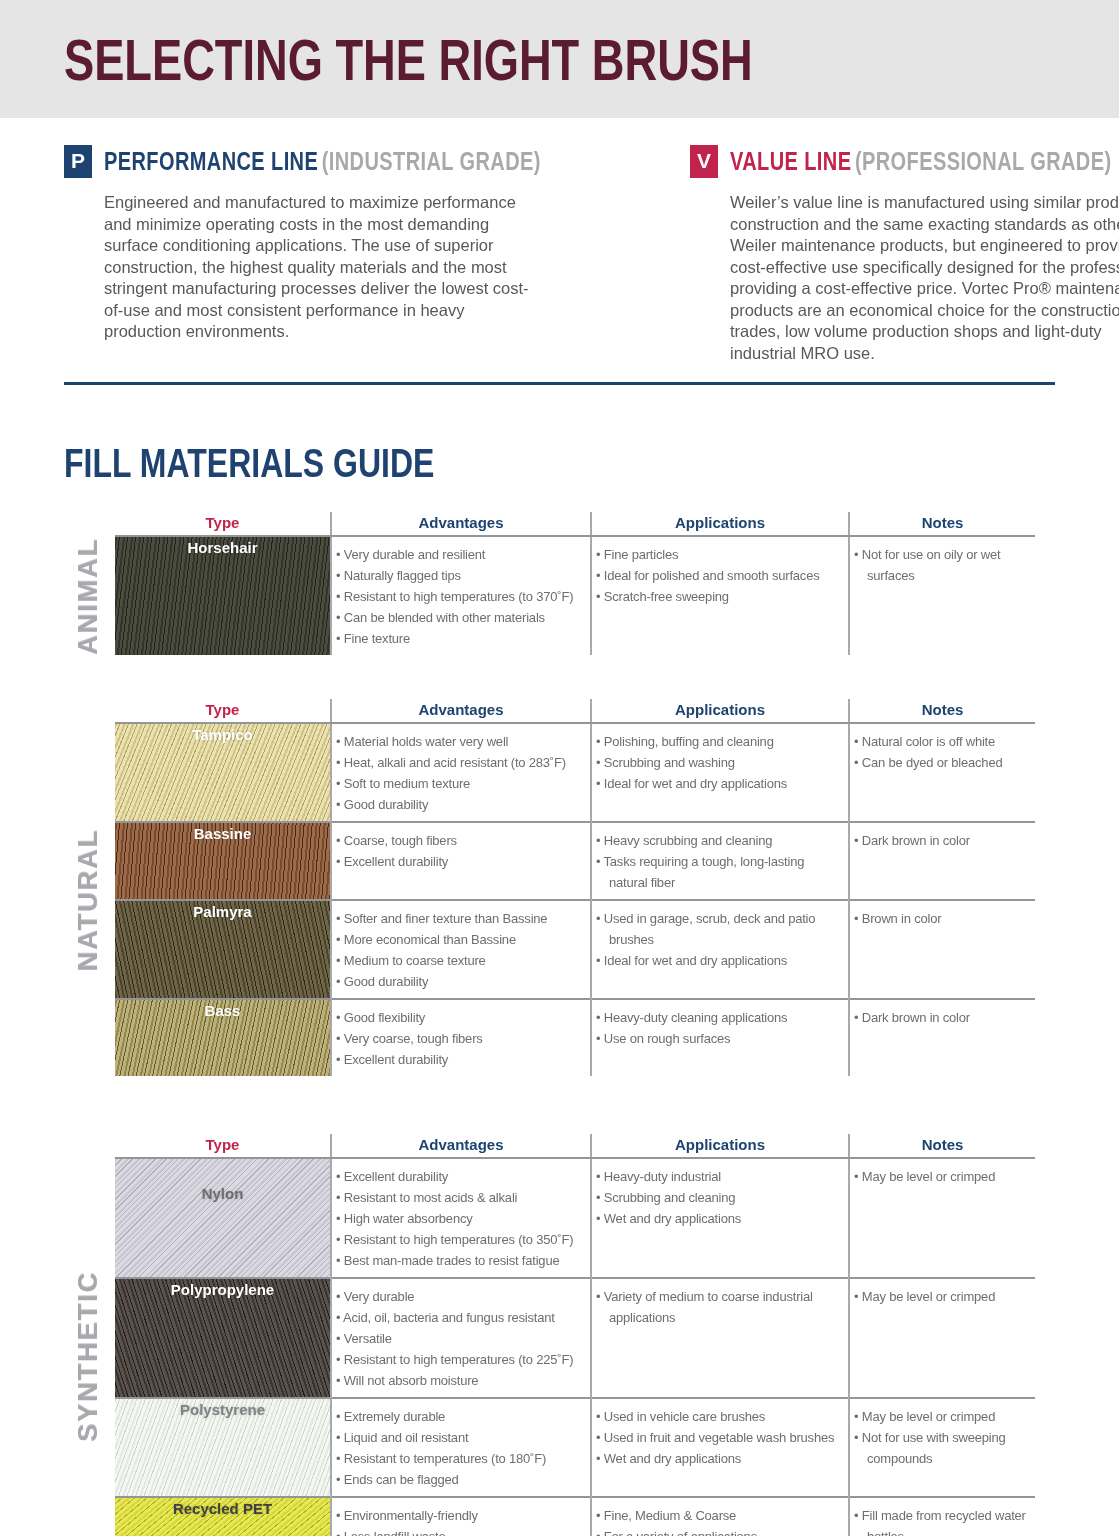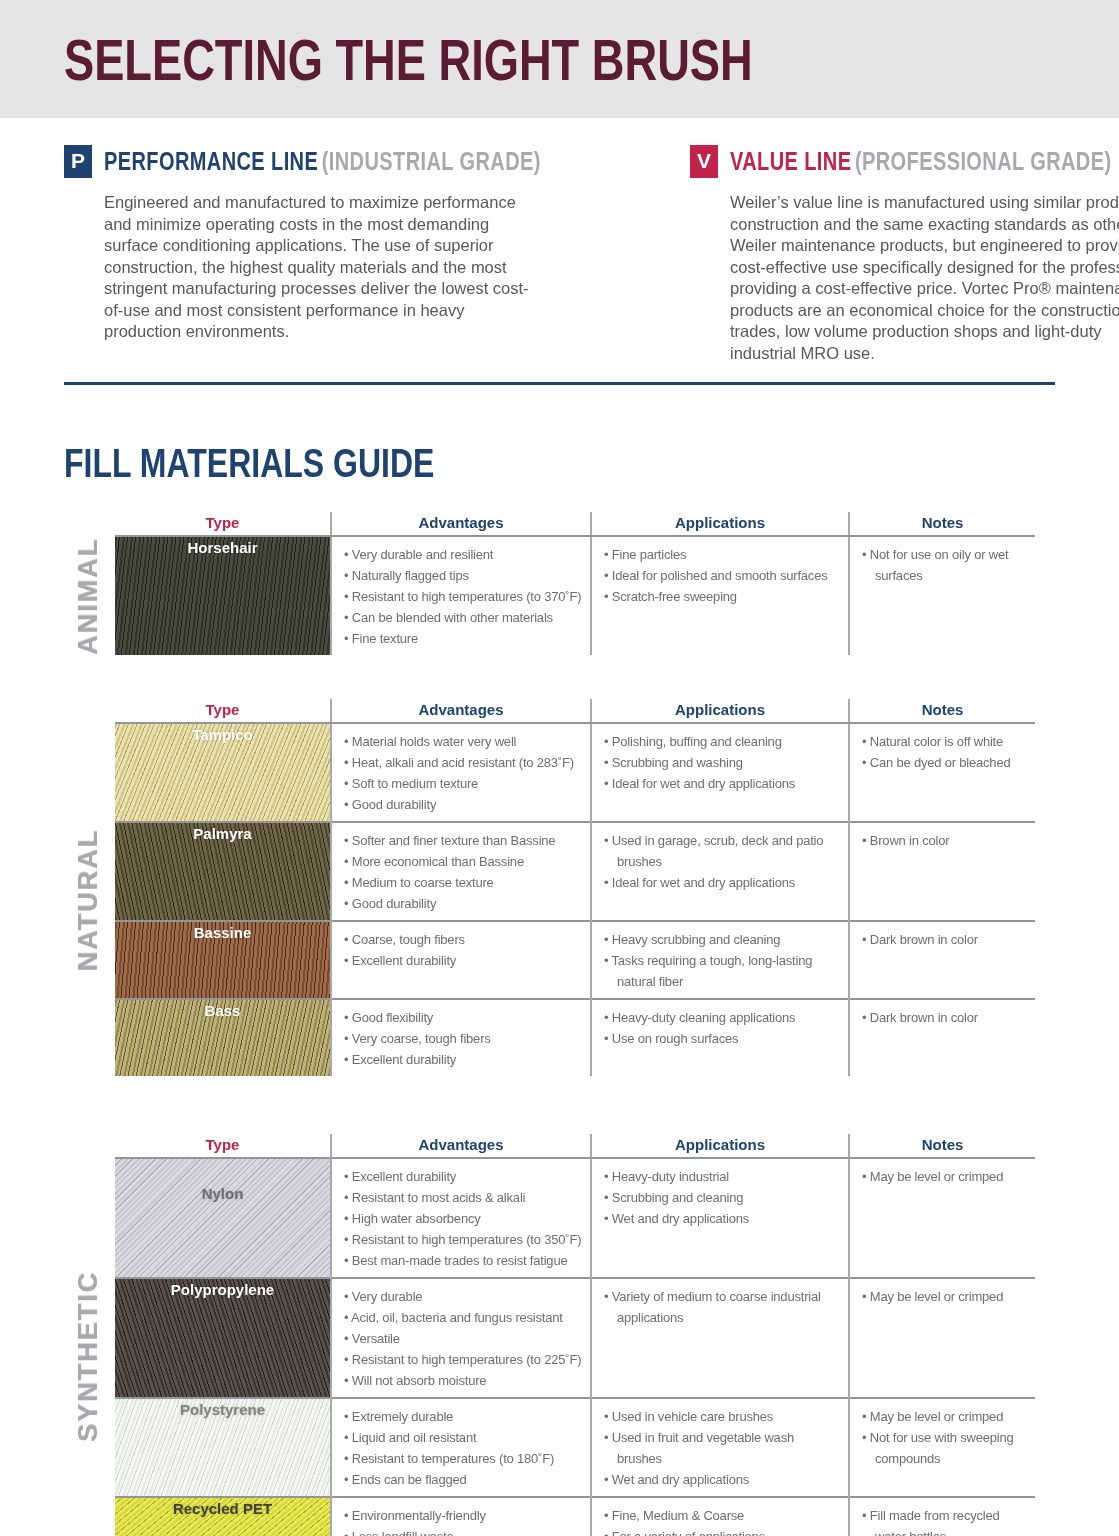--- a/index.html
+++ b/index.html
@@ -120,21 +120,21 @@
     text-align: center;
     border-bottom: 2px solid #939598;
   }
   .mat-table th.type-h { color: #c2234a; }
   .mat-table th:nth-child(n+2), .mat-table td:nth-child(n+2) {
     border-left: 2px solid #a7a9ac;
   }
   .mat-table tbody tr + tr td { border-top: 2px solid #939598; }
   .mat-table td {
     vertical-align: top;
-    padding: 7px 6px 6px 12px;
+    padding: 7px 6px 6px 4px;
   }
   td.type-cell { position: relative; padding: 0; }
   .swatch { position: absolute; inset: 0; }
   .swatch-label {
     position: absolute;
     top: 2px; left: 0; right: 0;
     text-align: center;
     font-size: 15px;
     font-weight: 700;
     text-shadow: 0 0 3px rgba(0,0,0,0.18);
@@ -265,52 +265,52 @@
               <div class="bullet">• Scrubbing and washing</div>
               <div class="bullet">• Ideal for wet and dry applications</div>
             </td>
             <td class="bullets">
               <div class="bullet">• Natural color is off white</div>
               <div class="bullet">• Can be dyed or bleached</div>
             </td>
           </tr>
           <tr>
             <td class="type-cell">
+              <div class="swatch" style="background: repeating-linear-gradient(95deg, rgb(121, 74, 48) 0px, rgb(121, 74, 48) 2px, rgb(158, 108, 72) 2px, rgb(158, 108, 72) 4px, rgb(70, 41, 26) 4px, rgb(70, 41, 26) 5px, rgb(158, 108, 72) 5px, rgb(158, 108, 72) 8px);"></div>
+              <div class="swatch-label" style="color: rgb(255, 255, 255);">Bassine</div>
+            </td>
+            <td class="bullets">
+              <div class="bullet">• Coarse, tough fibers</div>
+              <div class="bullet">• Excellent durability</div>
+            </td>
+            <td class="bullets">
+              <div class="bullet">• Heavy scrubbing and cleaning</div>
+              <div class="bullet">• Tasks requiring a tough, long-lasting natural fiber</div>
+            </td>
+            <td class="bullets">
+              <div class="bullet">• Dark brown in color</div>
+            </td>
+          </tr>
+          <tr>
+            <td class="type-cell">
               <div class="swatch" style="background: repeating-linear-gradient(78deg, rgb(76, 68, 47) 0px, rgb(76, 68, 47) 2px, rgb(111, 101, 71) 2px, rgb(111, 101, 71) 4px, rgb(44, 39, 24) 4px, rgb(44, 39, 24) 5px, rgb(111, 101, 71) 5px, rgb(111, 101, 71) 8px);"></div>
               <div class="swatch-label" style="color: rgb(255, 255, 255);">Palmyra</div>
             </td>
             <td class="bullets">
               <div class="bullet">• Softer and finer texture than Bassine</div>
               <div class="bullet">• More economical than Bassine</div>
               <div class="bullet">• Medium to coarse texture</div>
               <div class="bullet">• Good durability</div>
             </td>
             <td class="bullets">
               <div class="bullet">• Used in garage, scrub, deck and patio brushes</div>
               <div class="bullet">• Ideal for wet and dry applications</div>
             </td>
             <td class="bullets">
               <div class="bullet">• Brown in color</div>
-            </td>
-          </tr>
-          <tr>
-            <td class="type-cell">
-              <div class="swatch" style="background: repeating-linear-gradient(95deg, rgb(121, 74, 48) 0px, rgb(121, 74, 48) 2px, rgb(158, 108, 72) 2px, rgb(158, 108, 72) 4px, rgb(70, 41, 26) 4px, rgb(70, 41, 26) 5px, rgb(158, 108, 72) 5px, rgb(158, 108, 72) 8px);"></div>
-              <div class="swatch-label" style="color: rgb(255, 255, 255);">Bassine</div>
-            </td>
-            <td class="bullets">
-              <div class="bullet">• Coarse, tough fibers</div>
-              <div class="bullet">• Excellent durability</div>
-            </td>
-            <td class="bullets">
-              <div class="bullet">• Heavy scrubbing and cleaning</div>
-              <div class="bullet">• Tasks requiring a tough, long-lasting natural fiber</div>
-            </td>
-            <td class="bullets">
-              <div class="bullet">• Dark brown in color</div>
             </td>
           </tr>
           <tr>
             <td class="type-cell">
               <div class="swatch" style="background: repeating-linear-gradient(102deg, rgb(149, 136, 79) 0px, rgb(149, 136, 79) 2px, rgb(189, 178, 121) 2px, rgb(189, 178, 121) 4px, rgb(98, 89, 50) 4px, rgb(98, 89, 50) 5px, rgb(189, 178, 121) 5px, rgb(189, 178, 121) 8px);"></div>
               <div class="swatch-label" style="color: rgb(255, 255, 255);">Bass</div>
             </td>
             <td class="bullets">
               <div class="bullet">• Good flexibility</div>
               <div class="bullet">• Very coarse, tough fibers</div>

